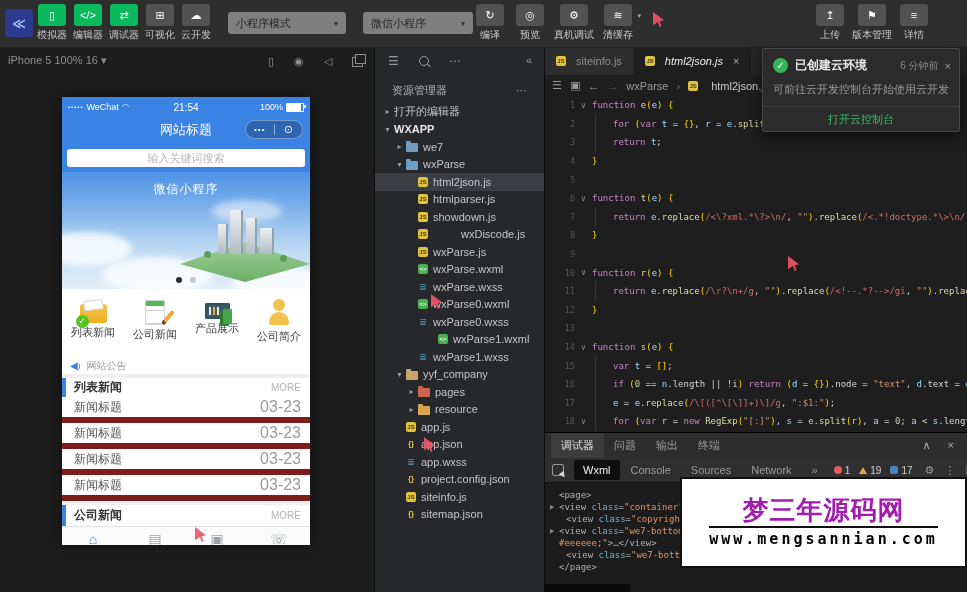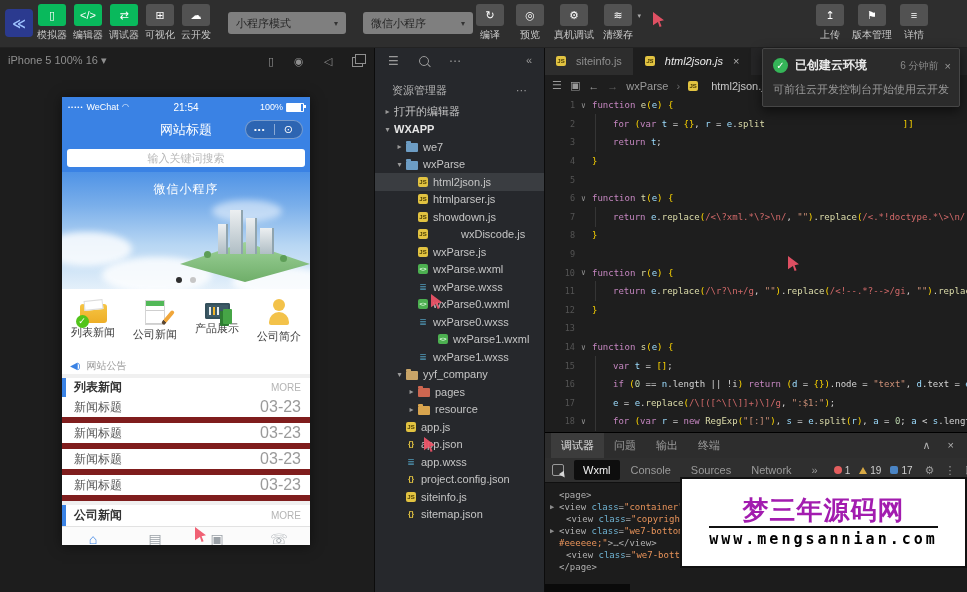--- a/index.html
+++ b/index.html
@@ -628,20 +628,21 @@
   </div>
 
   <div class="notif">
     <div class="notif-head">
       <span class="notif-check">✓</span>
       <span class="notif-title">已创建云环境</span>
       <span class="notif-time">6 分钟前</span>
       <span class="notif-close">×</span>
     </div>
     <div class="notif-body">可前往云开发控制台开始使用云开发</div>
+    <div class="notif-footer">打开云控制台</div>
   </div>
 
   <div class="dbg">
     <div class="dbg-tabs" id="dbg-tabs">
       <div class="dtab active">调试器</div>
         <div class="dtab">问题</div>
         <div class="dtab">输出</div>
         <div class="dtab">终端</div>
         <div class="dbg-ctl">
         <span>∧</span>

